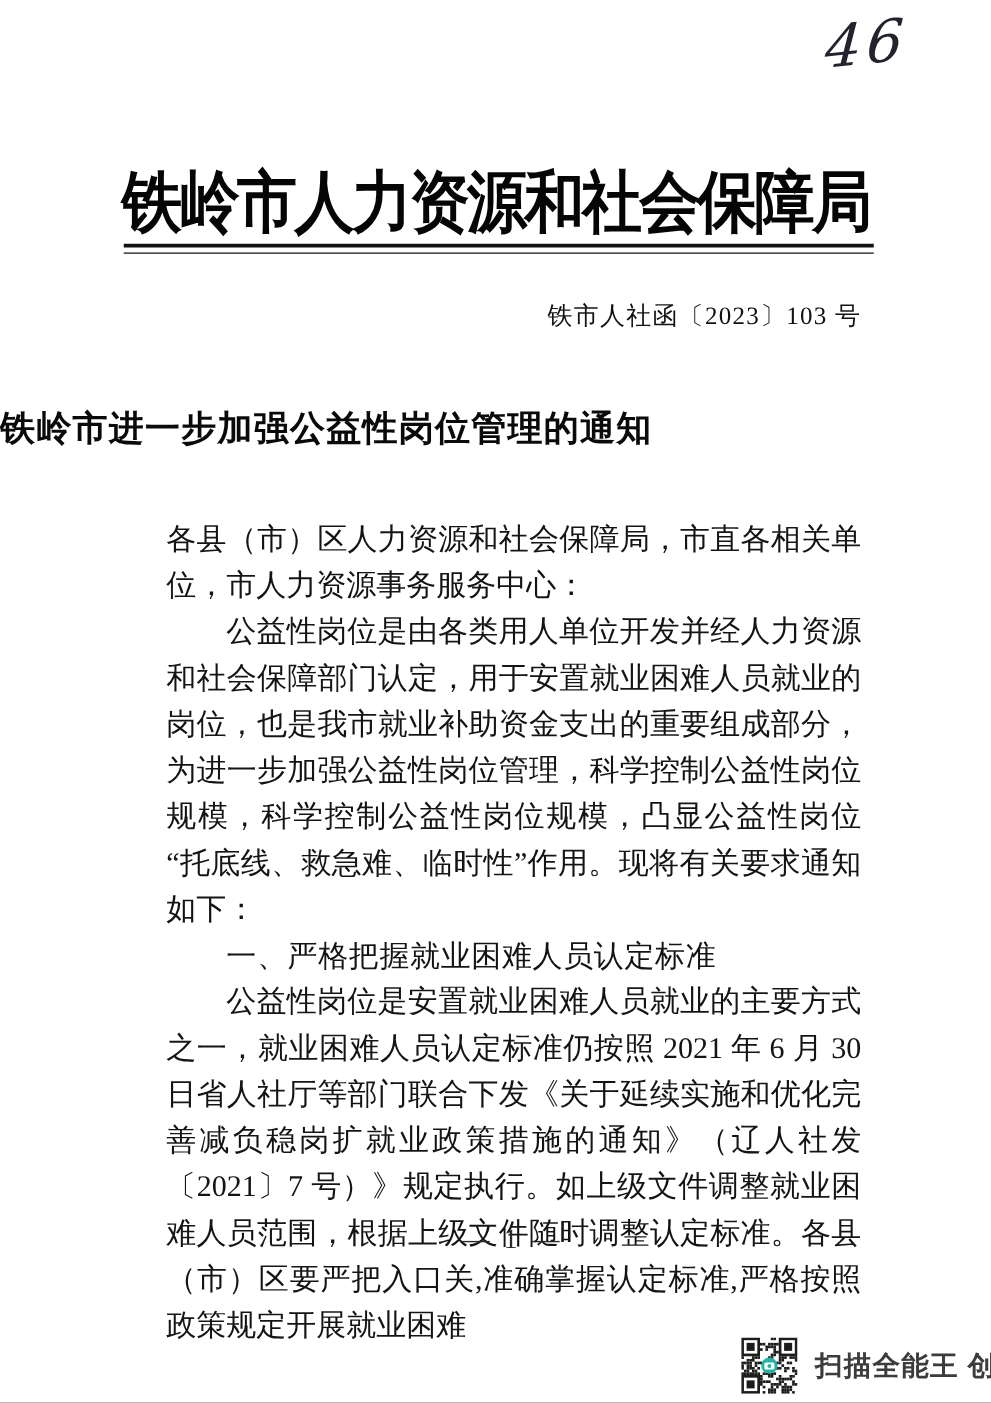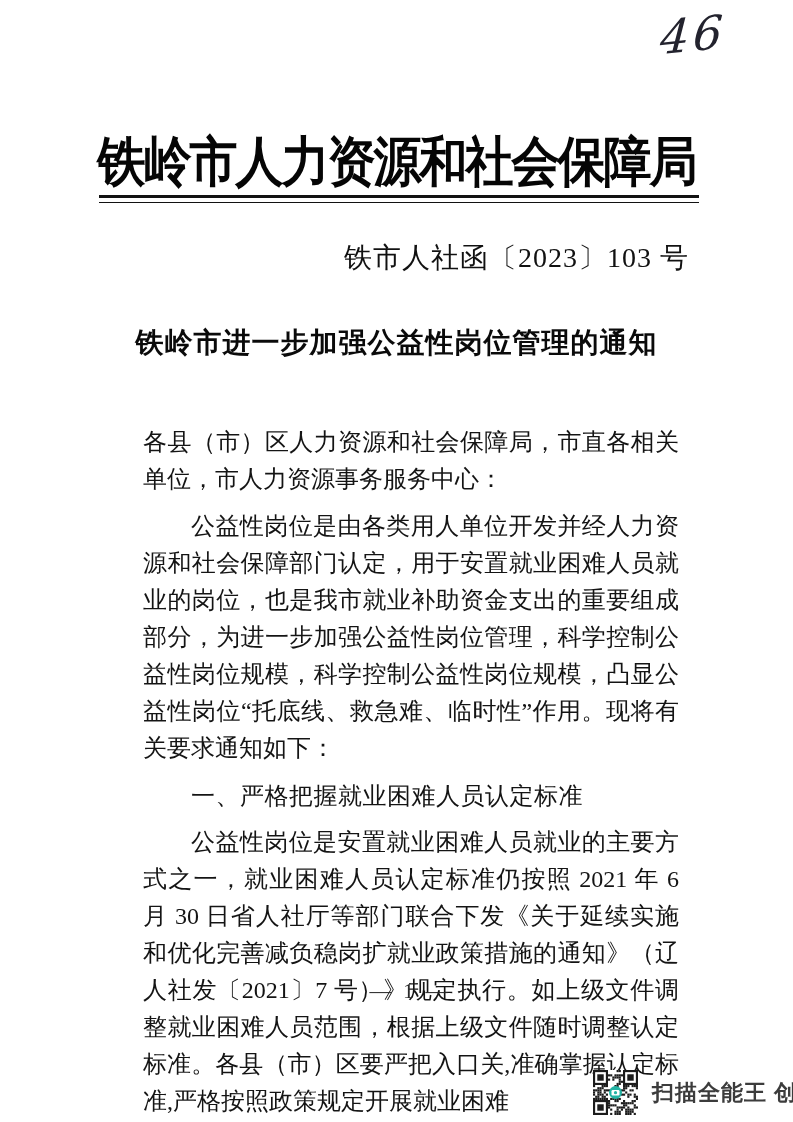--- a/index.html
+++ b/index.html
@@ -33,39 +33,39 @@
     margin:0;
   }
   .double-rule{
     position:absolute; top:195px; left:99px; width:600px; height:4px;
     border-top:3px solid #121212;
     border-bottom:1px solid #121212;
   }
   .doc-number{
     position:absolute; top:239px; left:133px; width:556px;
     text-align:right;
-    font-size:28px; color:#111;
+    font-size:20px; color:#111;
     letter-spacing:1px;
   }
   
   .notice-title{
     position:absolute; top:324px; left:0; width:100%;
-    text-align:center;
+    text-align:left;
     font-size:28px; font-weight:bold; color:#0a0a0a;
     letter-spacing:1px;
     margin:0;
   }
   
   .body-col{
     position:absolute; top:414px; left:133px; width:556px;
     font-size:24px; line-height:37px;
     text-align:justify;
     color:#141414;
   }
-  .body-col p{margin:10px;}
+  .body-col p{margin:0;}
   .indent{text-indent:2em;}
   .section-heading{
     font-weight:normal;
     font-family:"Liberation Sans","DejaVu Sans",sans-serif;
     text-indent:2em;
     letter-spacing:.5px;
   }
   
   .page-number{
     position:absolute; top:978px; left:0; width:820px;

